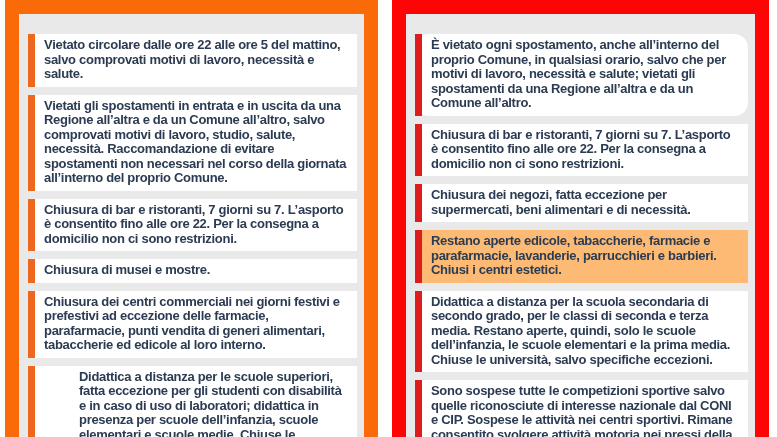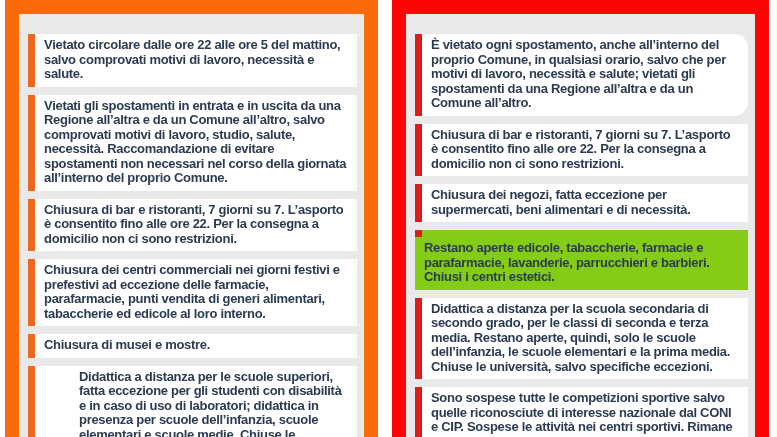--- a/index.html
+++ b/index.html
@@ -64,25 +64,25 @@
         <div class="card" style="background: rgb(255, 255, 255);">
           <span class="accent" style="background: rgb(238, 103, 31);"></span>
           <p class="rule-text" style="color: rgb(43, 59, 82); border-radius: 26px;">Vietati gli spostamenti in entrata e in uscita da una Regione all’altra e da un Comune all’altro, salvo comprovati motivi di lavoro, studio, salute, necessità. Raccomandazione di evitare spostamenti non necessari nel corso della giornata all’interno del proprio Comune.</p>
         </div>
         <div class="card" style="background: rgb(255, 255, 255);">
           <span class="accent" style="background: rgb(238, 103, 31);"></span>
           <p class="rule-text" style="color: rgb(43, 59, 82);">Chiusura di bar e ristoranti, 7 giorni su 7. L’asporto è consentito fino alle ore 22. Per la consegna a domicilio non ci sono restrizioni.</p>
         </div>
         <div class="card" style="background: rgb(255, 255, 255);">
           <span class="accent" style="background: rgb(238, 103, 31);"></span>
-          <p class="rule-text" style="color: rgb(43, 59, 82);">Chiusura dei centri commerciali nei giorni festivi e prefestivi ad eccezione delle farmacie, parafarmacie, punti vendita di generi alimentari, tabaccherie ed edicole al loro interno.</p>
+          <p class="rule-text" style="color: rgb(43, 59, 82);">Chiusura di musei e mostre.</p>
         </div>
         <div class="card" style="background: rgb(255, 255, 255);">
           <span class="accent" style="background: rgb(238, 103, 31);"></span>
-          <p class="rule-text" style="color: rgb(43, 59, 82);">Chiusura di musei e mostre.</p>
+          <p class="rule-text" style="color: rgb(43, 59, 82);">Chiusura dei centri commerciali nei giorni festivi e prefestivi ad eccezione delle farmacie, parafarmacie, punti vendita di generi alimentari, tabaccherie ed edicole al loro interno.</p>
         </div>
         <div class="card" style="background: rgb(255, 255, 255);">
           <span class="accent" style="background: rgb(238, 103, 31);"></span>
           <p class="rule-text" style="color: rgb(43, 59, 82); padding-left: 44px;">Didattica a distanza per le scuole superiori, fatta eccezione per gli studenti con disabilità e in caso di uso di laboratori; didattica in presenza per scuole dell’infanzia, scuole elementari e scuole medie. Chiuse le università, salvo alcune attività per le matricole e per i laboratori.</p>
         </div>
         <div class="card" style="background: rgb(255, 255, 255);">
           <span class="accent" style="background: rgb(238, 103, 31);"></span>
           <p class="rule-text" style="color: rgb(43, 59, 82);">Riduzione fino al 50% per il trasporto pubblico, ad eccezione dei mezzi di trasporto scolastico.</p>
         </div>
       </div>
@@ -95,21 +95,21 @@
           <p class="rule-text" style="color: rgb(43, 59, 82);">È vietato ogni spostamento, anche all’interno del proprio Comune, in qualsiasi orario, salvo che per motivi di lavoro, necessità e salute; vietati gli spostamenti da una Regione all’altra e da un Comune all’altro.</p>
         </div>
         <div class="card" style="background: rgb(255, 255, 255);">
           <span class="accent" style="background: rgb(221, 29, 29);"></span>
           <p class="rule-text" style="color: rgb(43, 59, 82);">Chiusura di bar e ristoranti, 7 giorni su 7. L’asporto è consentito fino alle ore 22. Per la consegna a domicilio non ci sono restrizioni.</p>
         </div>
         <div class="card" style="background: rgb(255, 255, 255);">
           <span class="accent" style="background: rgb(221, 29, 29);"></span>
           <p class="rule-text" style="color: rgb(43, 59, 82);">Chiusura dei negozi, fatta eccezione per supermercati, beni alimentari e di necessità.</p>
         </div>
-        <div class="card" style="background: #84cc16; flex-direction: column;">
+        <div class="card" style="background: #fdba74;">
           <span class="accent" style="background: rgb(221, 29, 29);"></span>
           <p class="rule-text" style="color: rgb(43, 59, 82);">Restano aperte edicole, tabaccherie, farmacie e parafarmacie, lavanderie, parrucchieri e barbieri. Chiusi i centri estetici.</p>
         </div>
         <div class="card" style="background: rgb(255, 255, 255);">
           <span class="accent" style="background: rgb(221, 29, 29);"></span>
           <p class="rule-text" style="color: rgb(43, 59, 82); border-radius: 25px;">Didattica a distanza per la scuola secondaria di secondo grado, per le classi di seconda e terza media. Restano aperte, quindi, solo le scuole dell’infanzia, le scuole elementari e la prima media. Chiuse le università, salvo specifiche eccezioni.</p>
         </div>
         <div class="card" style="background: rgb(255, 255, 255);">
           <span class="accent" style="background: rgb(221, 29, 29);"></span>
           <p class="rule-text" style="color: rgb(43, 59, 82);">Sono sospese tutte le competizioni sportive salvo quelle riconosciute di interesse nazionale dal CONI e CIP. Sospese le attività nei centri sportivi. Rimane consentito svolgere attività motoria nei pressi della propria abitazione e attività sportiva solo all’aperto in forma individuale.</p>

